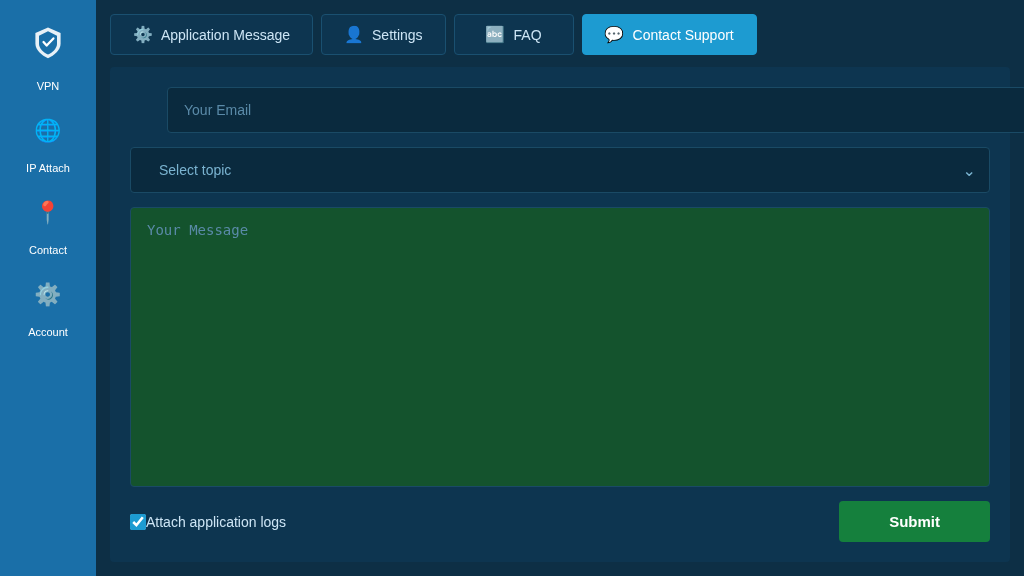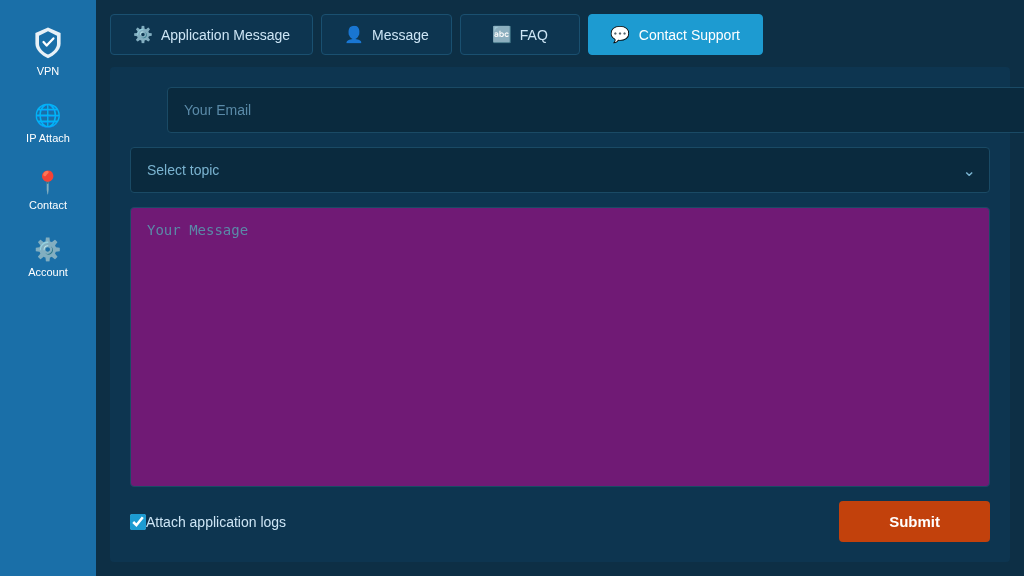--- a/index.html
+++ b/index.html
@@ -25,21 +25,21 @@
     .sidebar-item {
       display: flex;
       flex-direction: column;
       align-items: center;
       justify-content: center;
       width: 100%;
       padding: 14px 0;
       cursor: pointer;
       color: #fff;
       font-size: 12px;
-      gap: 5px;
+      gap: 20px;
     }
     .sidebar-icon {
       font-size: 22px;
       line-height: 1;
     }
     .sidebar-label {
       font-size: 11px;
       color: #fff;
     }
 
@@ -107,21 +107,21 @@
     .form-input::placeholder {
       color: #5a8aa8;
     }
 
     .select-wrapper {
       position: relative;
       width: 100%;
     }
     .form-select {
       width: 100%;
-      padding: 14px 16px;
+      padding: 14px 28px;
       background: #0a2a3e;
       border: 1px solid #1a4a65;
       border-radius: 4px;
       color: #7ab3d0;
       font-size: 14px;
       outline: none;
       appearance: none;
       -webkit-appearance: none;
       cursor: pointer;
     }
@@ -131,21 +131,21 @@
       top: 50%;
       transform: translateY(-50%);
       color: #7ab3d0;
       pointer-events: none;
       font-size: 16px;
     }
 
     .form-textarea {
       width: 100%;
       padding: 14px 16px;
-      background: #701a75;
+      background: #14532d;
       border: 1px solid #1a4a65;
       border-radius: 4px;
       color: #7ab3d0;
       font-size: 14px;
       outline: none;
       resize: none;
       flex: 1;
       min-height: 170px;
     }
     .form-textarea::placeholder {
@@ -165,21 +165,21 @@
       font-size: 14px;
       cursor: pointer;
     }
     .checkbox-label input[type="checkbox"] {
       width: 16px;
       height: 16px;
       accent-color: #1d9bd1;
       cursor: pointer;
     }
     .submit-btn {
-      background: #c2410c;
+      background: #15803d;
       color: #fff;
       border: none;
       border-radius: 4px;
       padding: 12px 50px;
       font-size: 15px;
       font-weight: 600;
       cursor: pointer;
     }
 
     
@@ -216,21 +216,21 @@
 
 <div class="main">
 
   <div class="tab-bar">
     <div class="tab">
       <span class="tab-icon">⚙️</span>
       <span>Application Message</span>
     </div>
     <div class="tab">
       <span class="tab-icon">👤</span>
-      <span>Message</span>
+      <span>Settings</span>
     </div>
     <div class="tab">
       <span class="tab-icon">🔤</span>
       <span>FAQ</span>
     </div>
     <div class="tab active">
       <span class="tab-icon">💬</span>
       <span>Contact Support</span>
     </div>
   </div>

